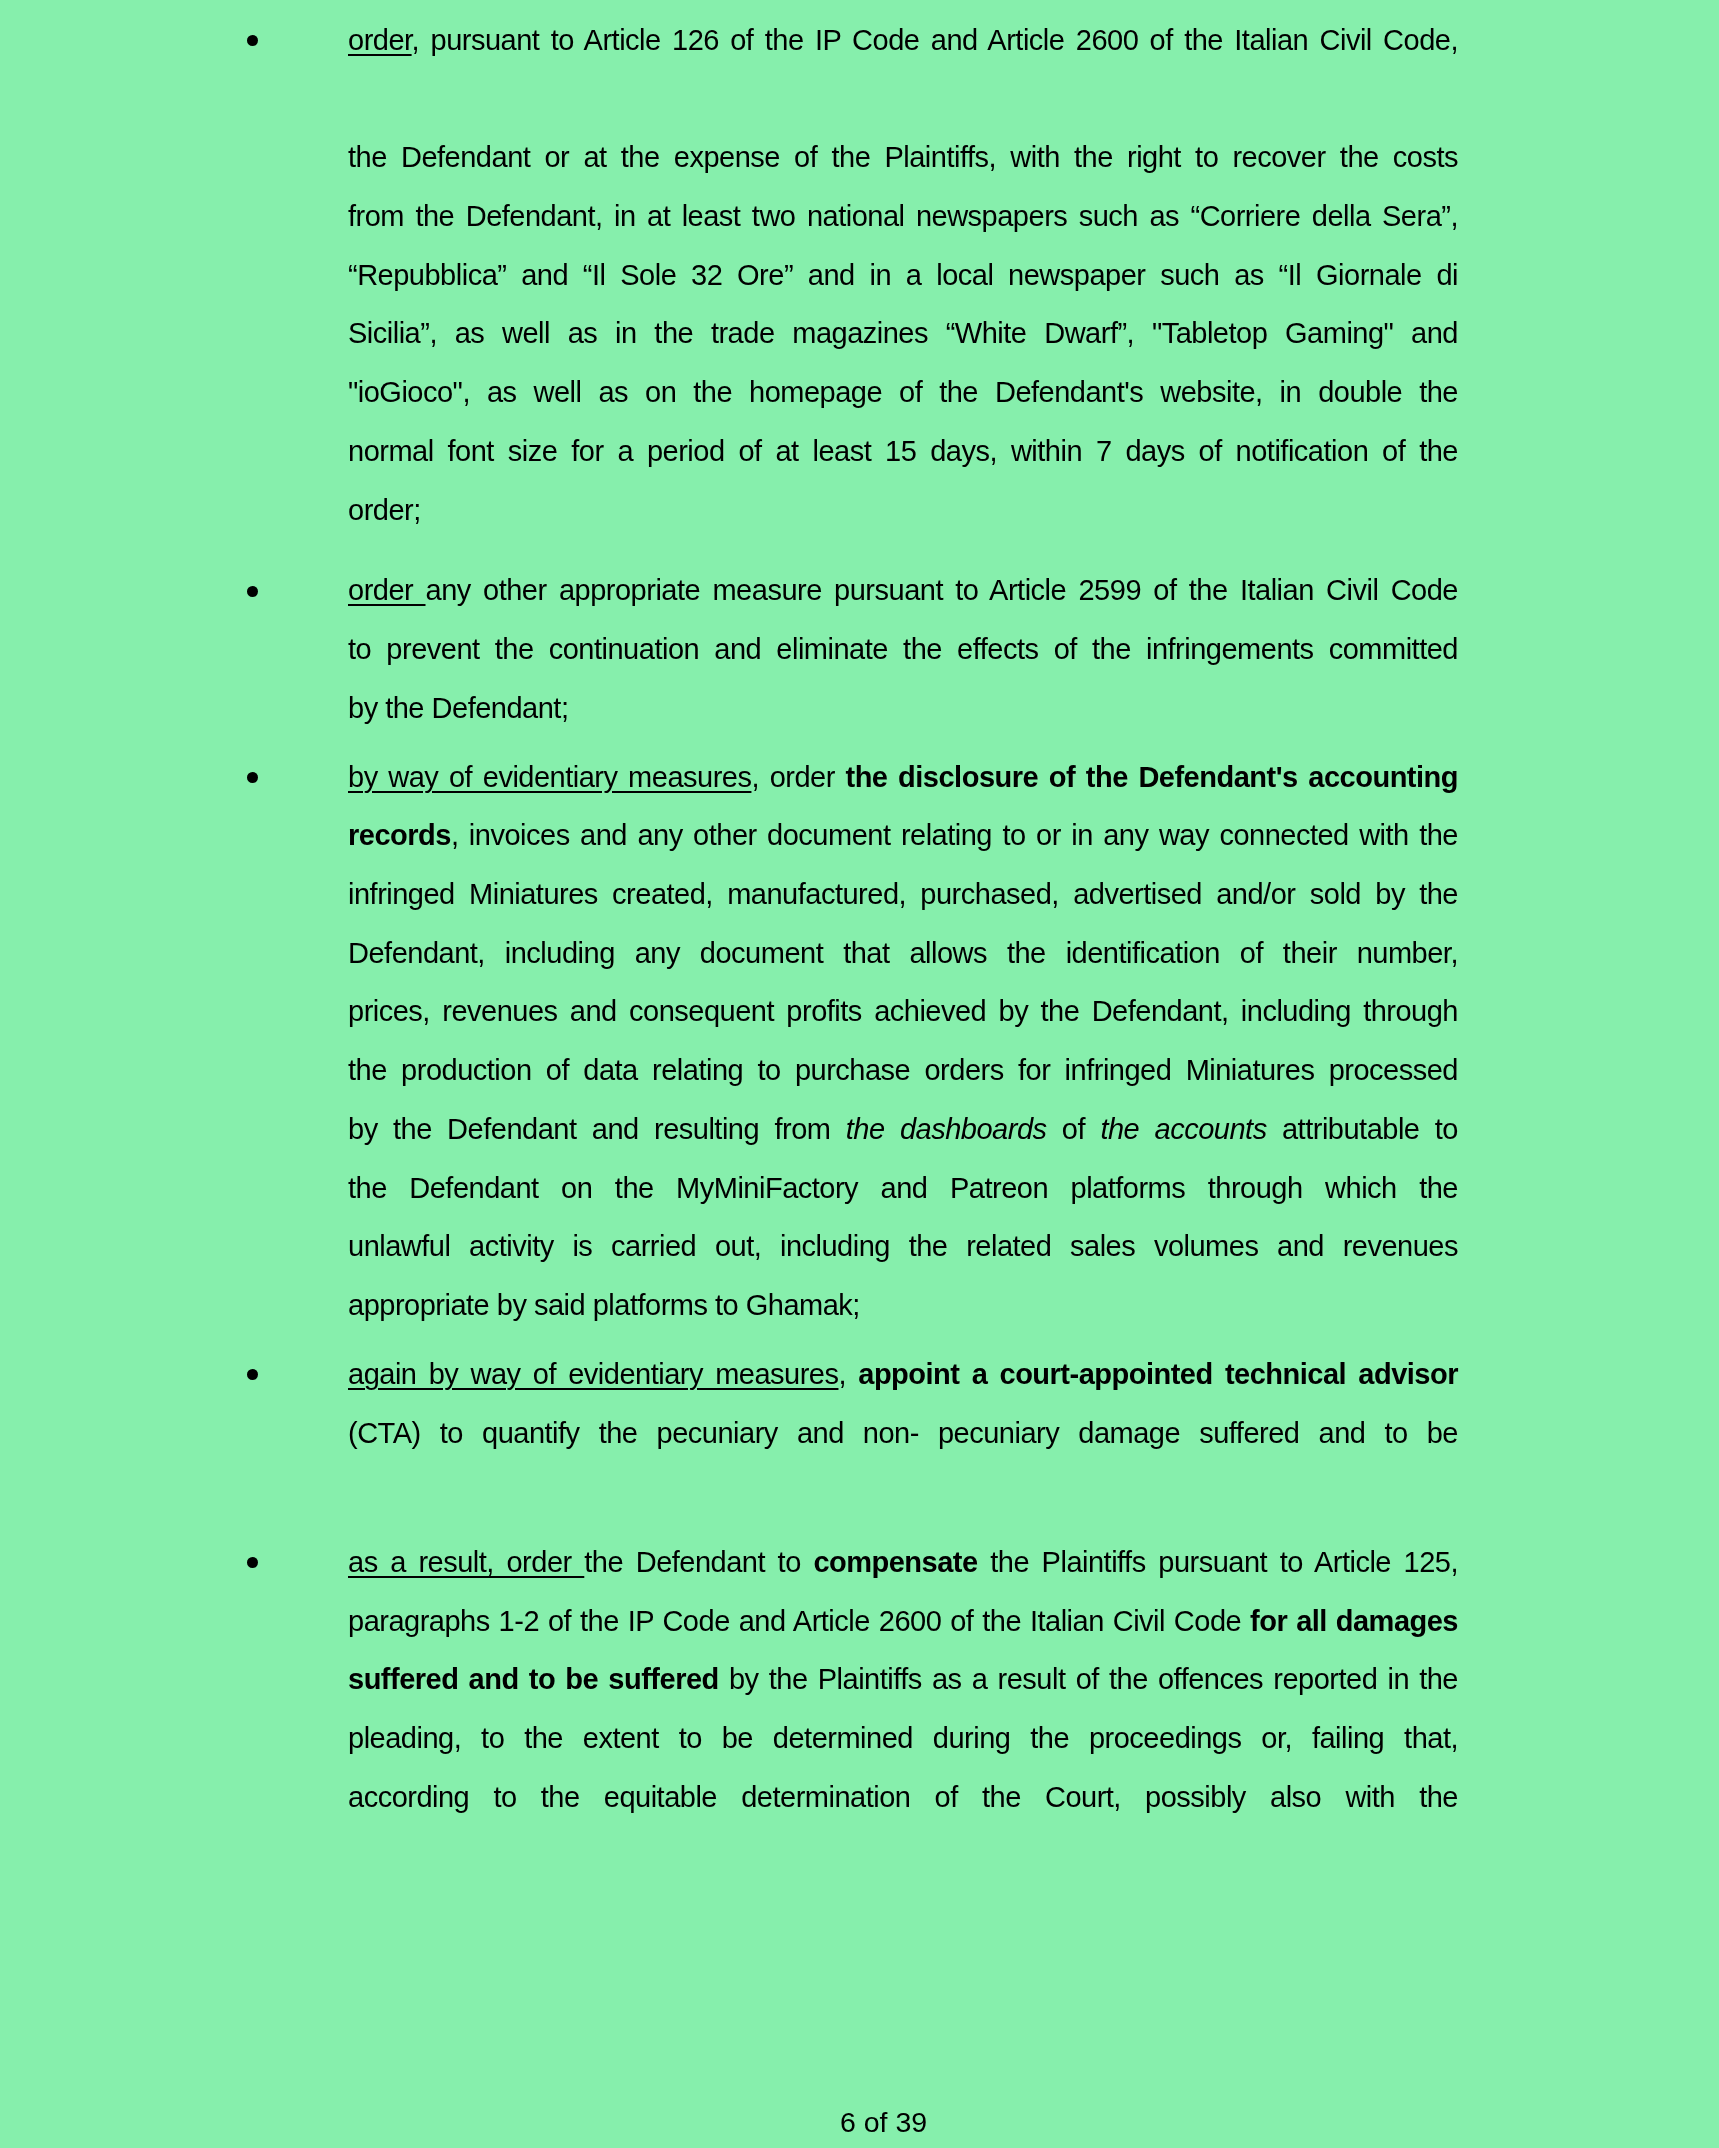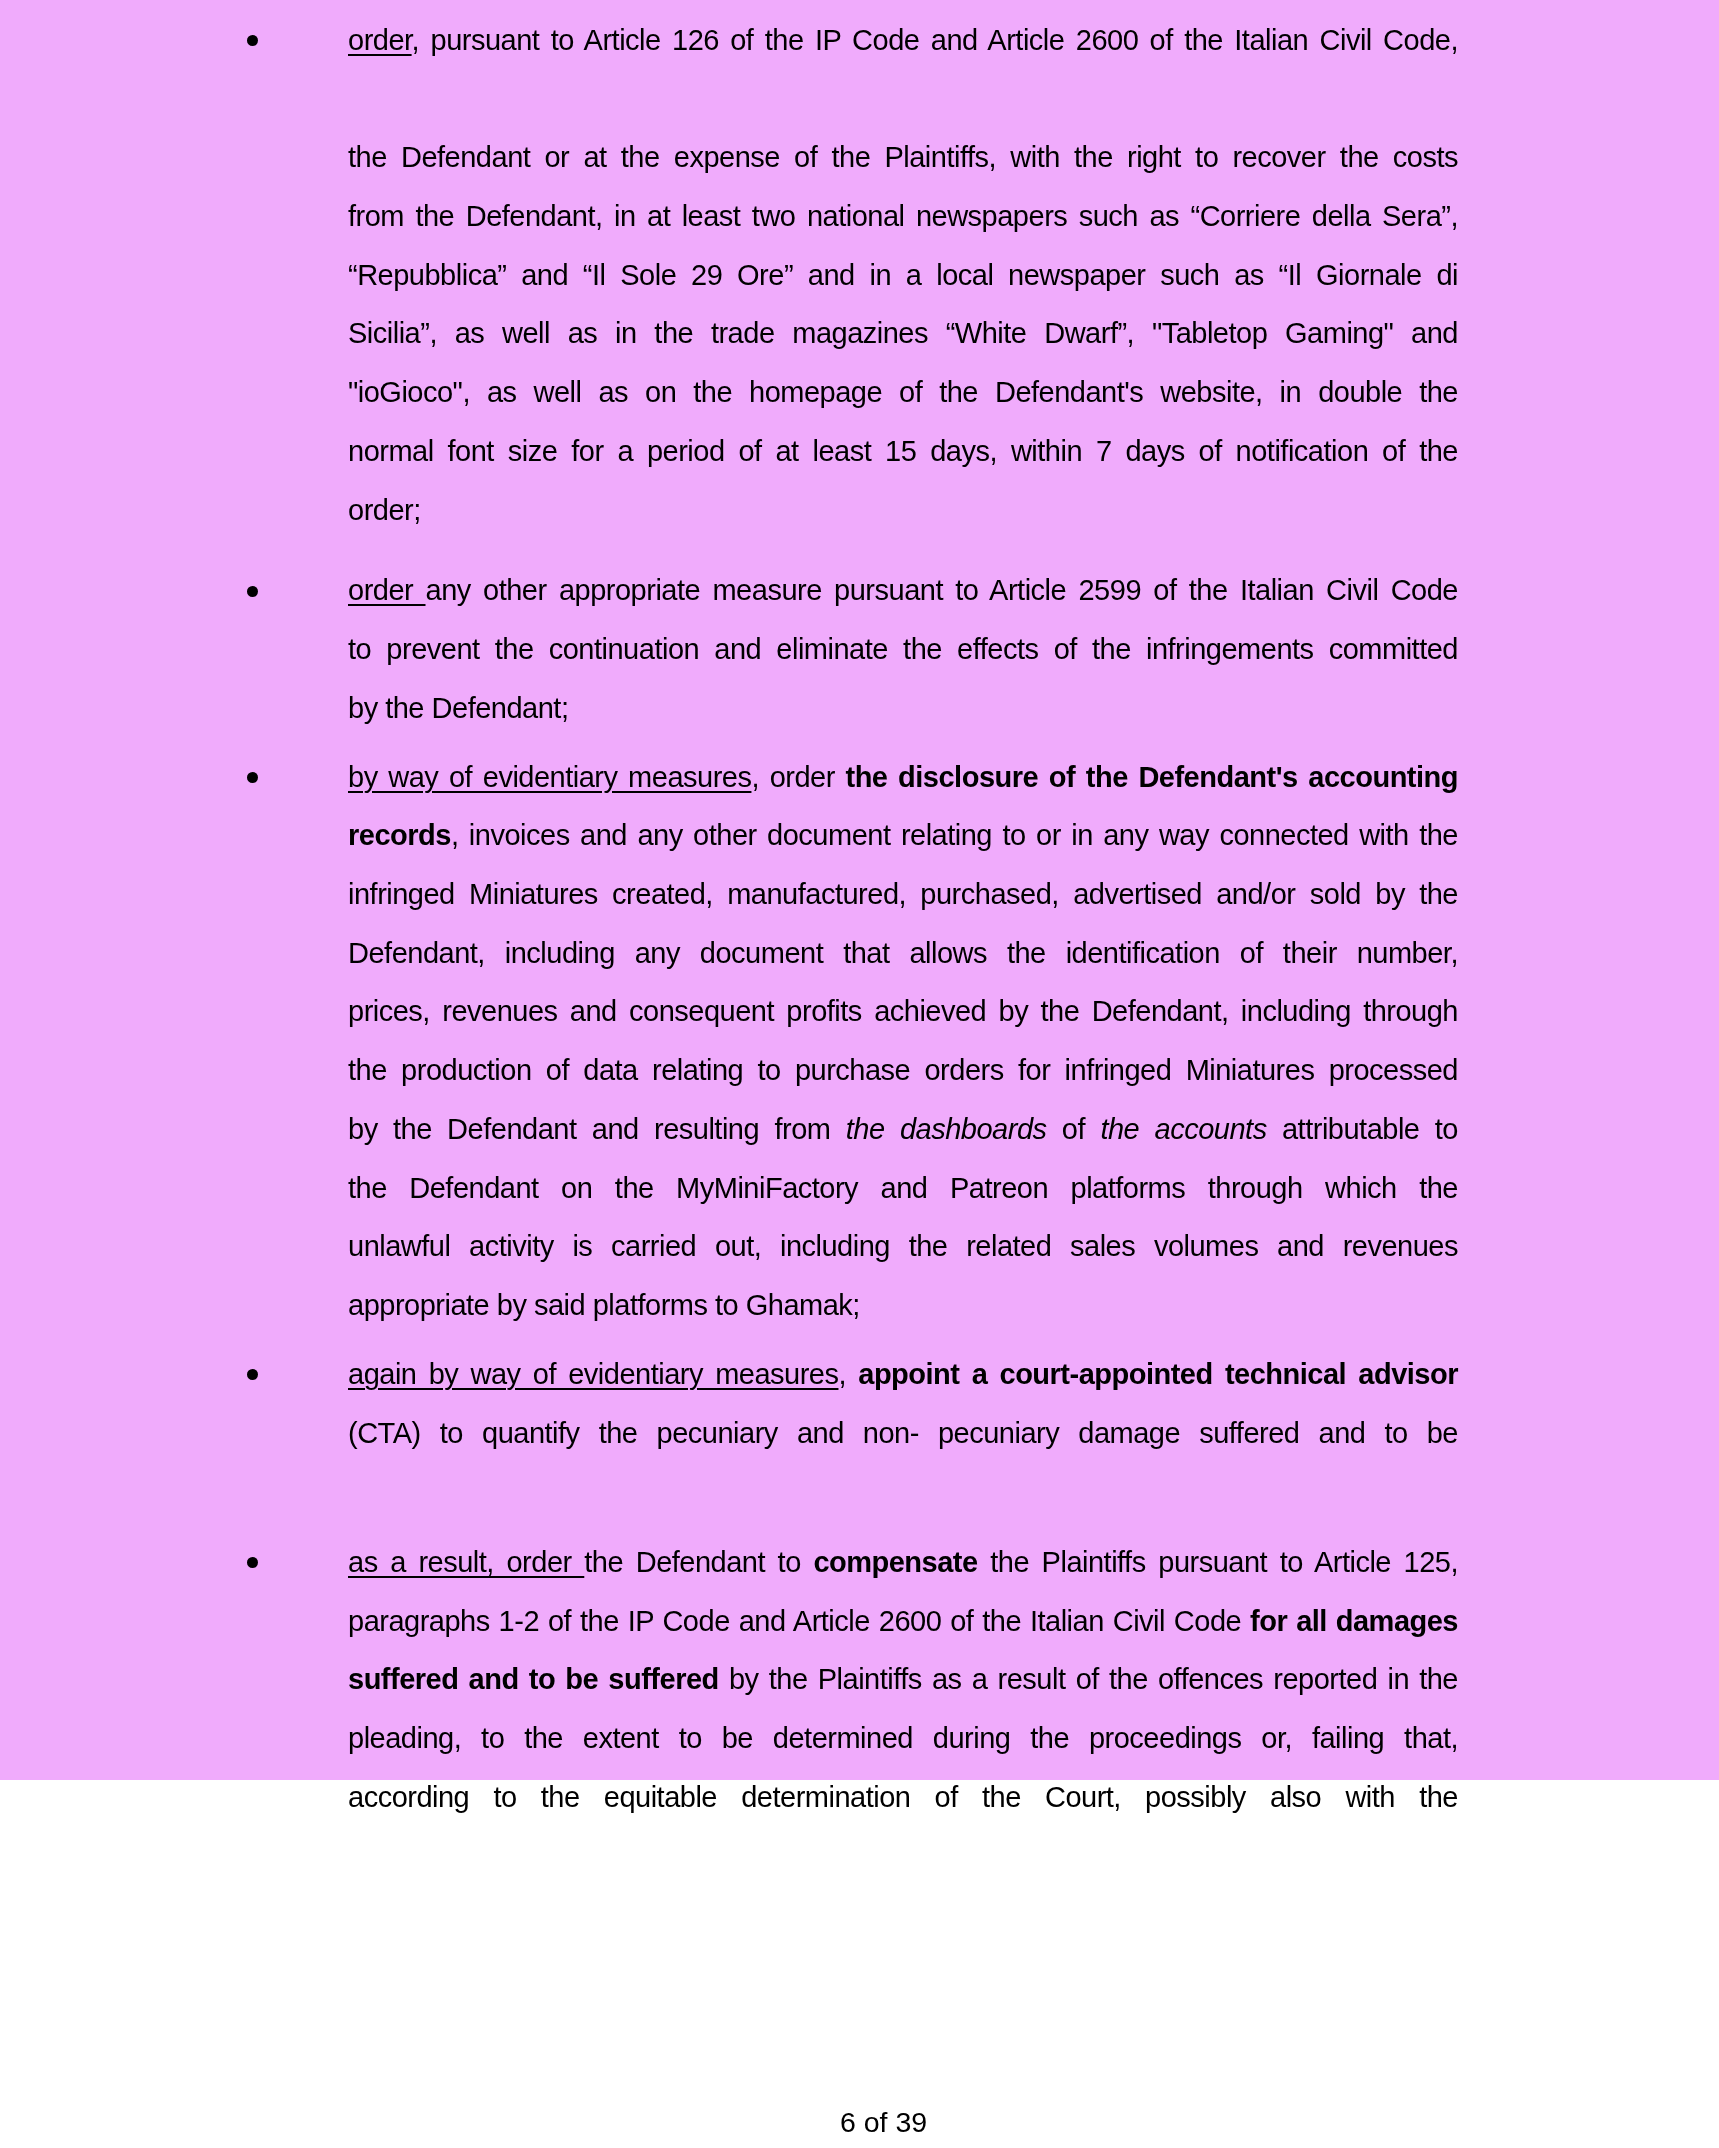--- a/index.html
+++ b/index.html
@@ -1,39 +1,39 @@
 <!DOCTYPE html>
 <html style="font-size:13.4px"><head>
 <meta charset="utf-8">
 <style>
   html, body { margin: 0; padding: 0; background: #ffffff; }
   body { width: 1719px; height: 2148px; position: relative; overflow: hidden;
          font-family: "Liberation Sans", sans-serif; color: #000; }
-  .page { position: absolute; left: 0; top: 0; width: 1719px; height: 1780px; background: #f0abfc; }
+  .page { position: absolute; left: 0; top: 0; width: 1719px; height: 2148px; background: #86efac; }
   .bullet { position: absolute; left: 245px; width: 17px; height: 17px; }
   .bullet::before { content: ""; position: absolute; left: 1.7px; top: 0; width: 11px; height: 11px; border-radius: 50%; background: #000; }
   .line { position: absolute; left: 348px; width: 1110px; font-size: 29px; line-height: 37px;
           white-space: nowrap; letter-spacing: -0.5px; }
   .line.j { text-align: justify; text-align-last: justify; }
   .u { text-decoration: underline; text-decoration-thickness: 1.7px; text-underline-offset: 4.2px; }
   .b { font-weight: bold; }
   .i { font-style: italic; }
   .footer { position: absolute; left: 0; width: 1719px; top: 2104px; text-align: center;
             font-size: 28.5px; line-height: 37px; padding-left: 24px; }
 </style>
 </head>
 <body>
 
 <div class="page">
 
   <div class="bullet" style="top:35px"></div>
   <div class="line j" style="top:22px"><span class="u">order</span><span>, pursuant to Article 126 of the IP Code and Article 2600 of the Italian Civil Code,</span></div>
   <div class="line j" style="top:139px"><span>the Defendant or at the expense of the Plaintiffs, with the right to recover the costs</span></div>
   <div class="line j" style="top:198px"><span>from the Defendant, in at least two national newspapers such as “Corriere della Sera”,</span></div>
-  <div class="line j" style="top:257px"><span>“Repubblica” and “Il Sole 29 Ore” and in a local newspaper such as “Il Giornale di</span></div>
+  <div class="line j" style="top:257px"><span>“Repubblica” and “Il Sole 32 Ore” and in a local newspaper such as “Il Giornale di</span></div>
   <div class="line j" style="top:315px"><span>Sicilia”, as well as in the trade magazines “White Dwarf”, "Tabletop Gaming" and</span></div>
   <div class="line j" style="top:374px"><span>"ioGioco", as well as on the homepage of the Defendant's website, in double the</span></div>
   <div class="line j" style="top:433px"><span>normal font size for a period of at least 15 days, within 7 days of notification of the</span></div>
   <div class="line" style="top:492px"><span>order;</span></div>
 
   <div class="bullet" style="top:586px"></div>
   <div class="line j" style="top:572px"><span class="u">order </span><span>any other appropriate measure pursuant to Article 2599 of the Italian Civil Code</span></div>
   <div class="line j" style="top:631px"><span>to prevent the continuation and eliminate the effects of the infringements committed</span></div>
   <div class="line" style="top:690px"><span>by the Defendant;</span></div>
 

